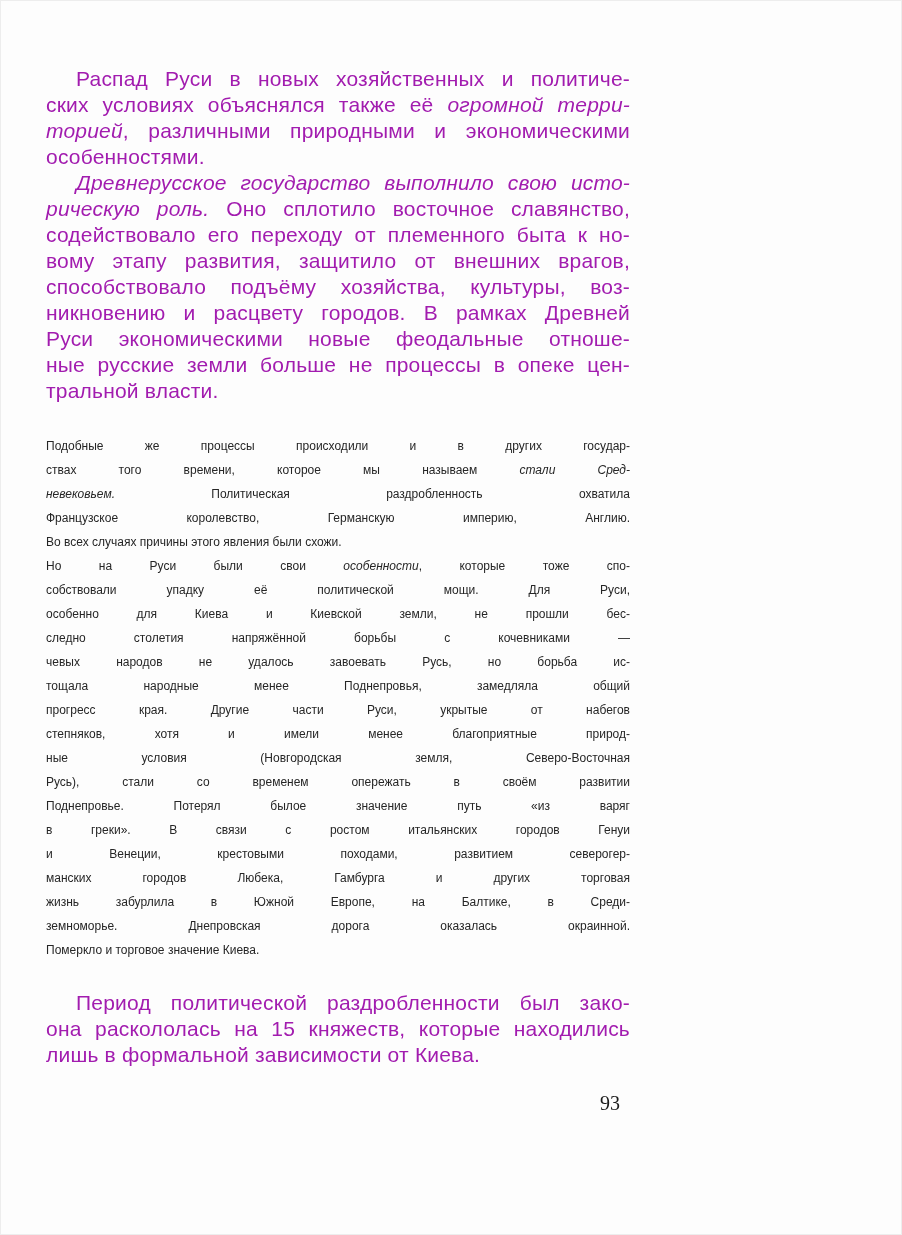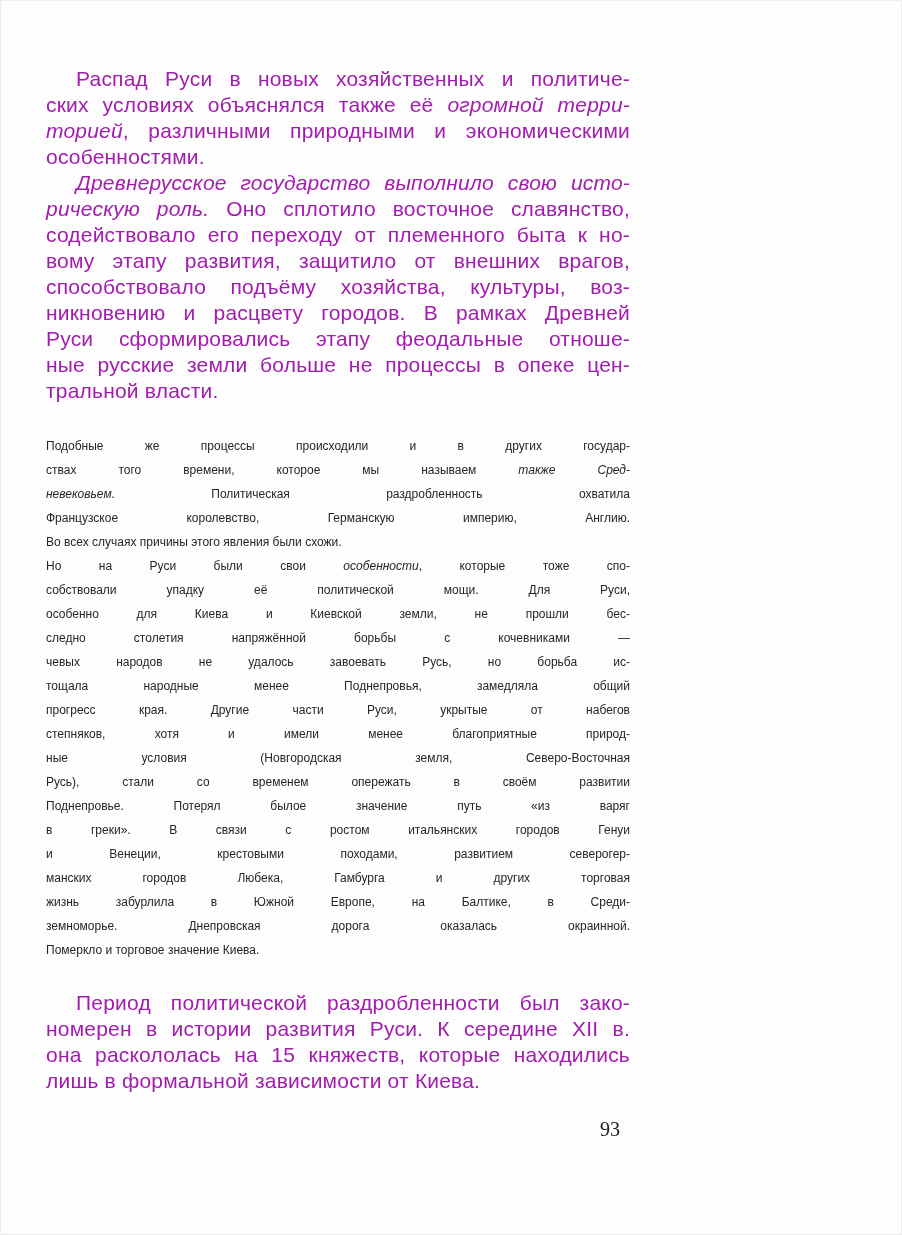--- a/index.html
+++ b/index.html
@@ -81,27 +81,27 @@
         <div class="line"><span class="seg it">торией</span><span class="seg">, различными природными и экономическими</span></div>
         <div class="line"><span class="seg">особенностями.</span></div>
       </div>
       <div class="para main indent">
         <div class="line"><span class="seg it">Древнерусское государство выполнило свою исто-</span></div>
         <div class="line"><span class="seg it">рическую роль.</span><span class="seg"> Оно сплотило восточное славянство,</span></div>
         <div class="line"><span class="seg">содействовало его переходу от племенного быта к но-</span></div>
         <div class="line"><span class="seg">вому этапу развития, защитило от внешних врагов,</span></div>
         <div class="line"><span class="seg">способствовало подъёму хозяйства, культуры, воз-</span></div>
         <div class="line"><span class="seg">никновению и расцвету городов. В рамках Древней</span></div>
-        <div class="line"><span class="seg">Руси сформировались этапу феодальные отноше-</span></div>
+        <div class="line"><span class="seg">Руси экономическими новые феодальные отноше-</span></div>
         <div class="line"><span class="seg">ные русские земли больше не процессы в опеке цен-</span></div>
         <div class="line"><span class="seg">тральной власти.</span></div>
       </div>
       <div class="para inset">
         <div class="line"><span class="seg">Подобные же процессы происходили и в других государ-</span></div>
-        <div class="line"><span class="seg">ствах того времени, которое мы называем </span><span class="seg it">также Сред-</span></div>
+        <div class="line"><span class="seg">ствах того времени, которое мы называем </span><span class="seg it">стали Сред-</span></div>
         <div class="line"><span class="seg it">невековьем.</span><span class="seg"> Политическая раздробленность охватила</span></div>
         <div class="line"><span class="seg">Французское королевство, Германскую империю, Англию.</span></div>
         <div class="line"><span class="seg">Во всех случаях причины этого явления были схожи.</span></div>
       </div>
       <div class="para inset">
         <div class="line"><span class="seg">Но на Руси были свои </span><span class="seg it">особенности</span><span class="seg">, которые тоже спо-</span></div>
         <div class="line"><span class="seg">собствовали упадку её политической мощи. Для Руси,</span></div>
         <div class="line"><span class="seg">особенно для Киева и Киевской земли, не прошли бес-</span></div>
         <div class="line"><span class="seg">следно столетия напряжённой борьбы с кочевниками —</span></div>
         <div class="line"><span class="seg">чевых народов не удалось завоевать Русь, но борьба ис-</span></div>
@@ -113,19 +113,18 @@
         <div class="line"><span class="seg">Поднепровье. Потерял былое значение путь «из варяг</span></div>
         <div class="line"><span class="seg">в греки». В связи с ростом итальянских городов Генуи</span></div>
         <div class="line"><span class="seg">и Венеции, крестовыми походами, развитием северогер-</span></div>
         <div class="line"><span class="seg">манских городов Любека, Гамбурга и других торговая</span></div>
         <div class="line"><span class="seg">жизнь забурлила в Южной Европе, на Балтике, в Среди-</span></div>
         <div class="line"><span class="seg">земноморье. Днепровская дорога оказалась окраинной.</span></div>
         <div class="line"><span class="seg">Померкло и торговое значение Киева.</span></div>
       </div>
       <div class="para main indent">
         <div class="line"><span class="seg">Период политической раздробленности был зако-</span></div>
-        <div class="line"><span class="seg">номерен в истории развития Руси. К середине XII в.</span></div>
         <div class="line"><span class="seg">она раскололась на 15 княжеств, которые находились</span></div>
         <div class="line"><span class="seg">лишь в формальной зависимости от Киева.</span></div>
       </div>
     </main>
   <div class="page-number">93</div>
 </div>
 
 </body></html>

